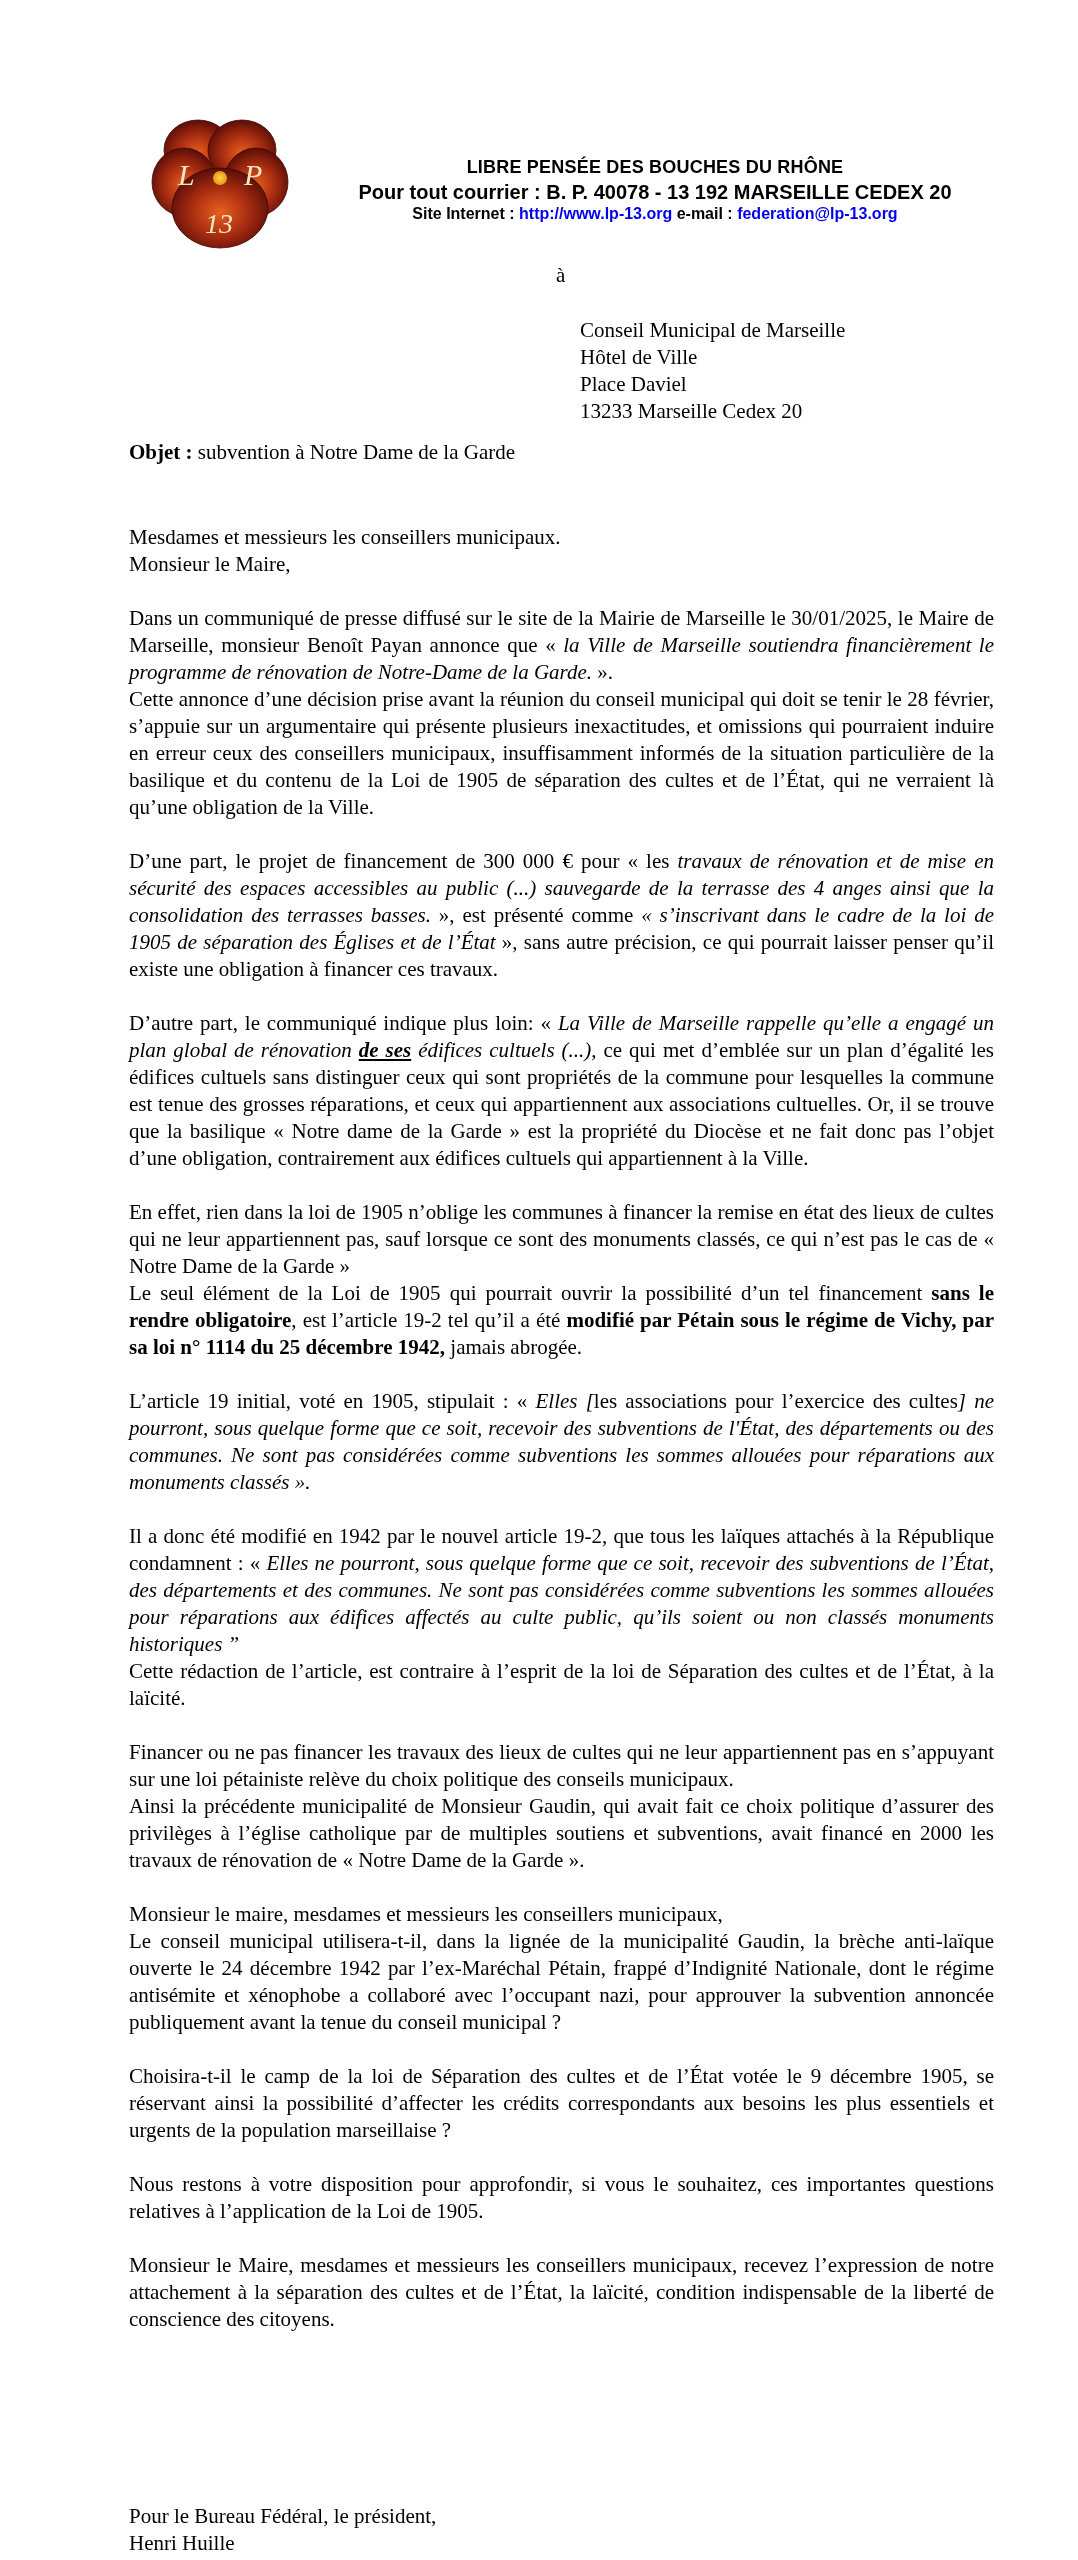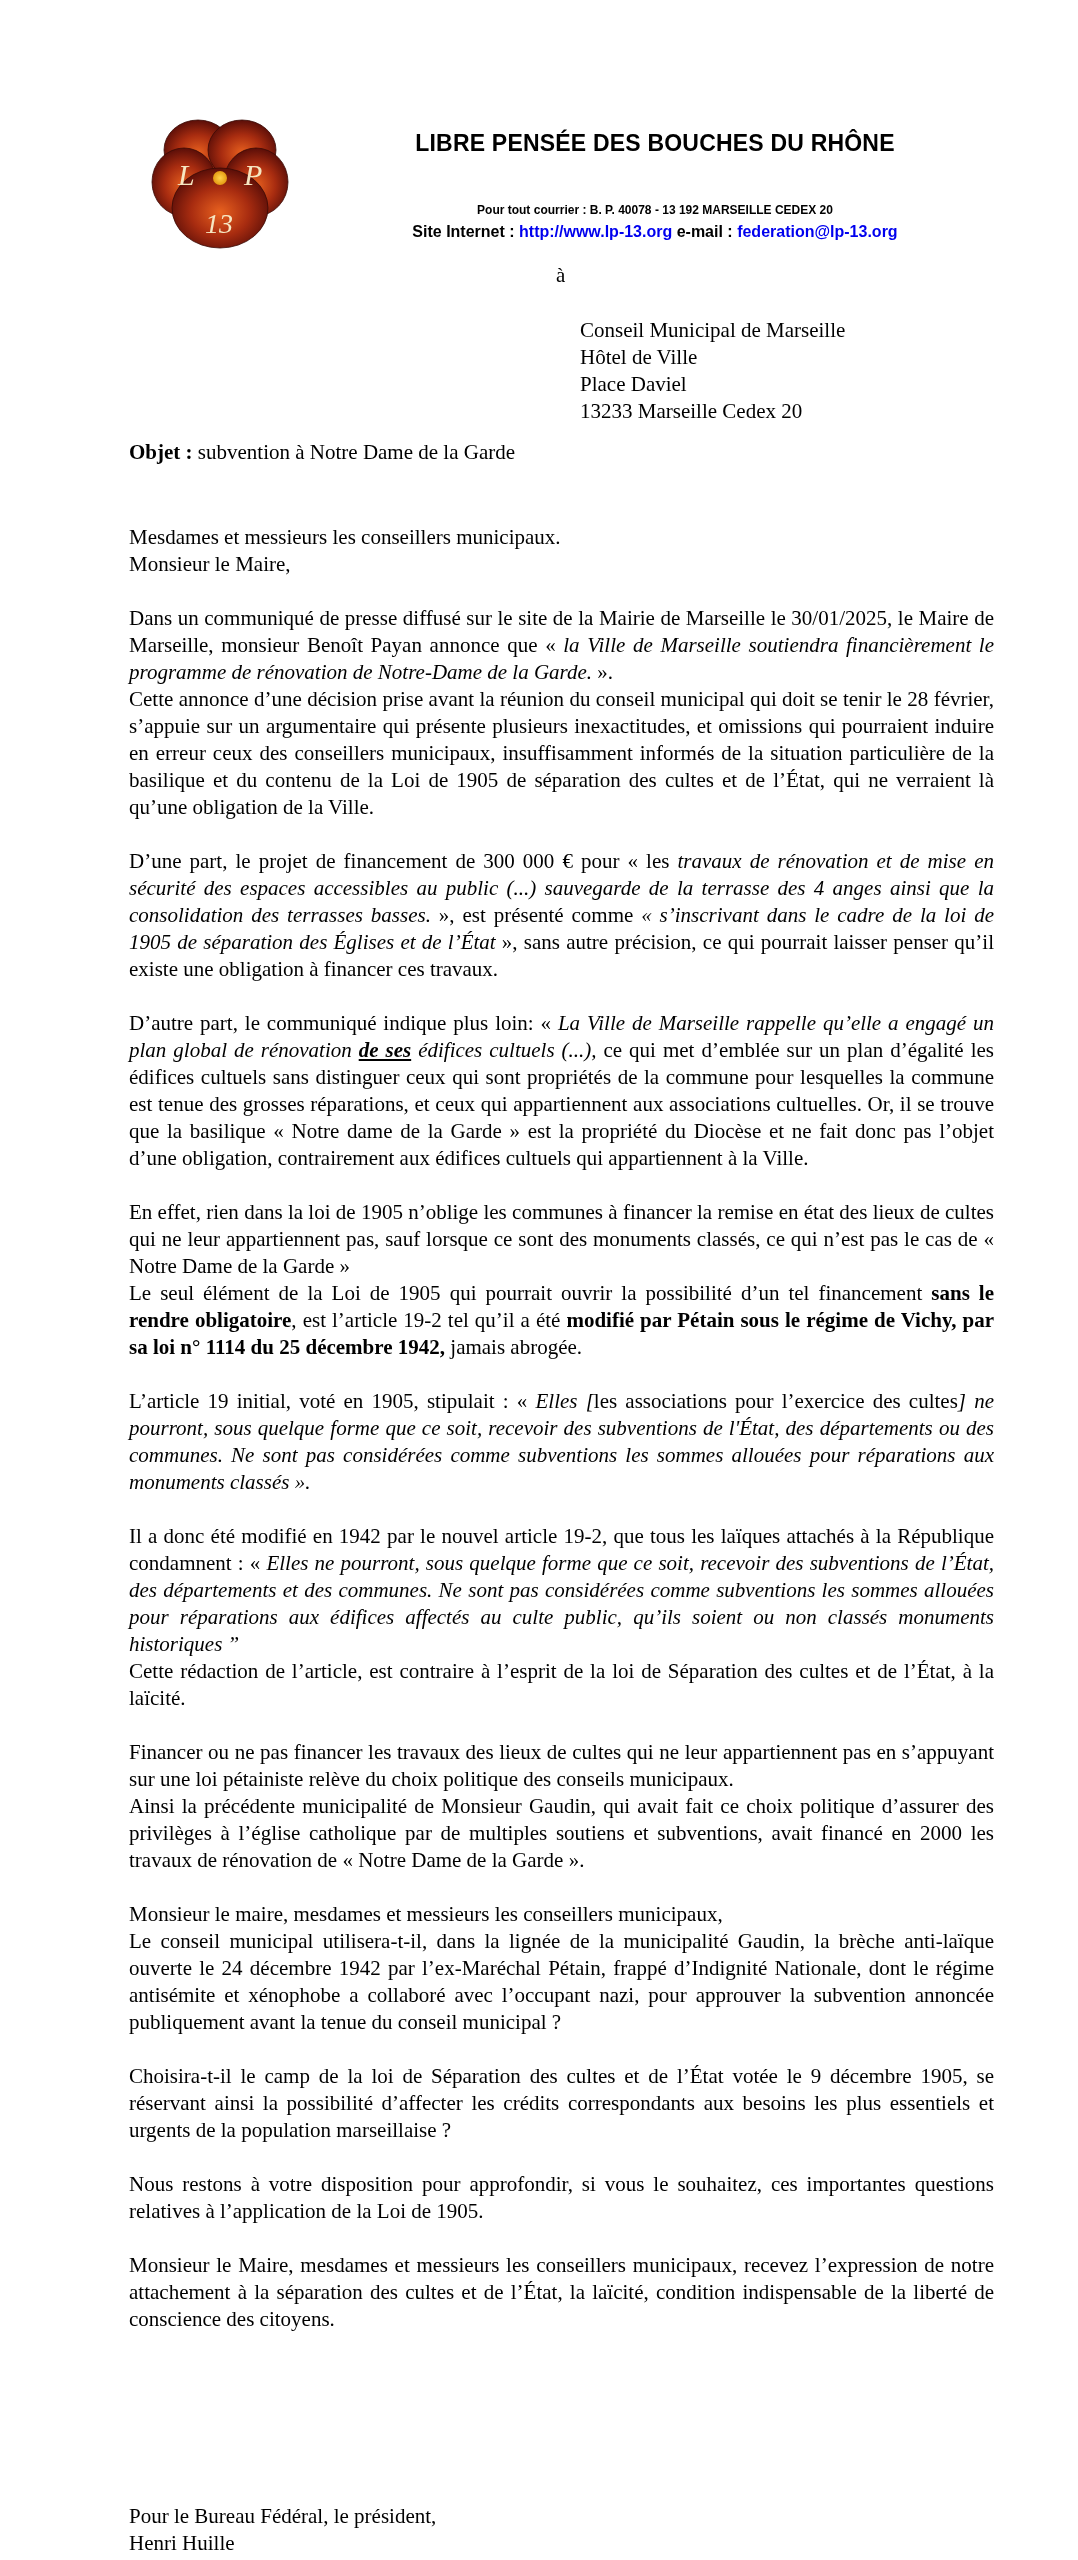--- a/index.html
+++ b/index.html
@@ -4,22 +4,22 @@
   <style>
     html, body { margin: 0; padding: 0; background: #ffffff; }
     body { width: 1078px; height: 2560px; position: relative; overflow: hidden; color: #000; }
     .page { position: absolute; left: 0; top: 0; width: 1078px; height: 2560px; }
 
     .logo { position: absolute; left: 150px; top: 112px; width: 140px; height: 140px; }
 
     .header { position: absolute; left: 340px; top: 128px; width: 630px; text-align: center;
       font-family: "Liberation Sans", sans-serif; font-weight: bold; }
     .header .t1 { font-size: 23px; line-height: 28px; letter-spacing: 0.2px; }
-    .header .t2 { font-size: 23px; line-height: 30px; letter-spacing: 0.2px; }
-    .header .t3 { font-size: 12px; line-height: 21px; margin-top: 42px; }
+    .header .t2 { font-size: 18px; line-height: 30px; letter-spacing: 0.2px; margin-top: 24px; }
+    .header .t3 { font-size: 20px; line-height: 21px; }
     .header .t4 { font-size: 16px; line-height: 21px; }
     .header a { color: #1a0dab; color: #0000ee; }
 
     .serif { font-family: "Liberation Serif", serif; font-size: 21px; line-height: 27px; }
 
     .a-label { position: absolute; left: 556px; top: 262px; }
     .address { position: absolute; left: 580px; top: 317px; }
     .address div { height: 27px; }
 
     .objet { position: absolute; left: 129px; top: 439px; }

